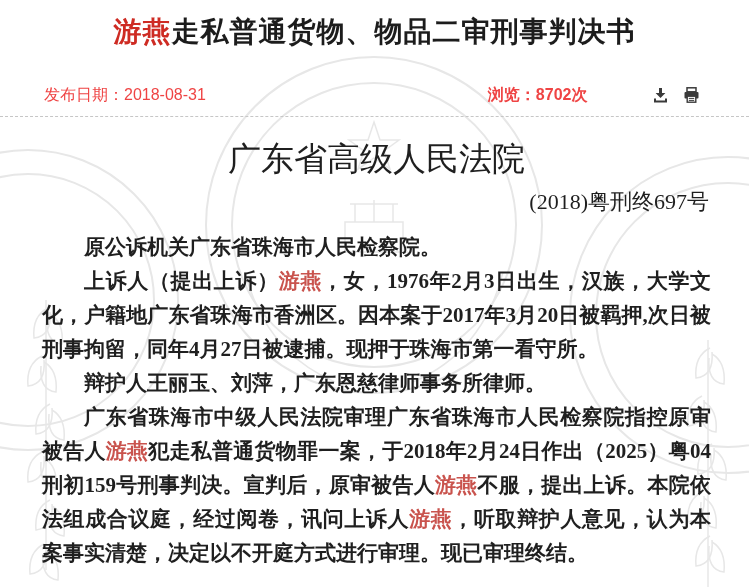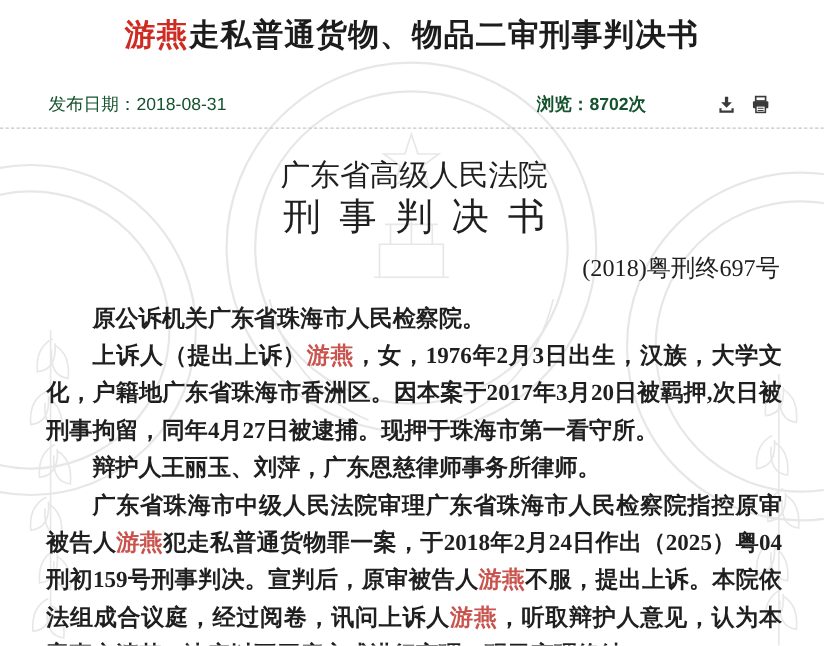--- a/index.html
+++ b/index.html
@@ -28,35 +28,35 @@
   .page-title .hl{color:#ce2b23;}
 
   
   .meta-bar{
     margin-top:34px;
     display:flex;
     align-items:center;
     padding:0 34px 10px 44px;
     border-bottom:1px dashed #c6c6c6;
     font-size:16px;
-    color:#14532d;
+    color:#ef4444;
   }
   .meta-views{margin-left:282px;font-weight:bold;}
   .meta-icons{margin-left:64px;display:flex;align-items:center;gap:12px;}
   .icon-btn{display:inline-flex;cursor:pointer;background:none;border:none;padding:0;}
 
   
   .doc{
     padding:24px 38px 0 42px;
     font-family:"Liberation Serif","DejaVu Serif",serif;
     color:#1f1f1f;
   }
   .court-name{
     text-align:center;
-    font-size:27px;
+    font-size:33px;
     line-height:36px;
     font-weight:normal;
     margin:0;
   }
   .doc-type{
     text-align:center;
     font-size:34px;
     line-height:42px;
     font-weight:normal;
     letter-spacing:0.5em;
@@ -143,21 +143,20 @@
             <rect x="2.5" y="6" width="14" height="6.5" rx="1" fill="#3a3a3a"></rect>
             <rect x="5.2" y="10.2" width="8.6" height="6" fill="#fff" stroke="#3a3a3a" stroke-width="1.4"></rect>
             <path d="M6.8 12.4h5.4M6.8 14.4h5.4" stroke="#3a3a3a" stroke-width="1"></path>
           </svg>
         </button>
       </span>
     </div>
 
     <div class="doc">
       <h2 class="court-name">广东省高级人民法院</h2>
-      <h2 class="doc-type">刑事判决书</h2>
       <div class="case-number">(2018)粤刑终697号</div>
 
       <div class="paragraphs">
         <p><span>原公诉机关广东省珠海市人民检察院。</span></p>
 
         <p><span>上诉人（提出上诉）</span><span class="red-name">游燕</span><span>，女，1976年2月3日出生，汉族，大学文化，户籍地广东省珠海市香洲区。因本案于2017年3月20日被羁押,次日被刑事拘留，同年4月27日被逮捕。现押于珠海市第一看守所。</span></p>
 
         <p><span>辩护人王丽玉、刘萍，广东恩慈律师事务所律师。</span></p>
 
         <p><span>广东省珠海市中级人民法院审理广东省珠海市人民检察院指控原审被告人</span><span class="red-name">游燕</span><span>犯走私普通货物罪一案，于2018年2月24日作出（2025）粤04刑初159号刑事判决。宣判后，原审被告人</span><span class="red-name">游燕</span><span>不服，提出上诉。本院依法组成合议庭，经过阅卷，讯问上诉人</span><span class="red-name">游燕</span><span>，听取辩护人意见，认为本案事实清楚，决定以不开庭方式进行审理。现已审理终结。</span></p>

